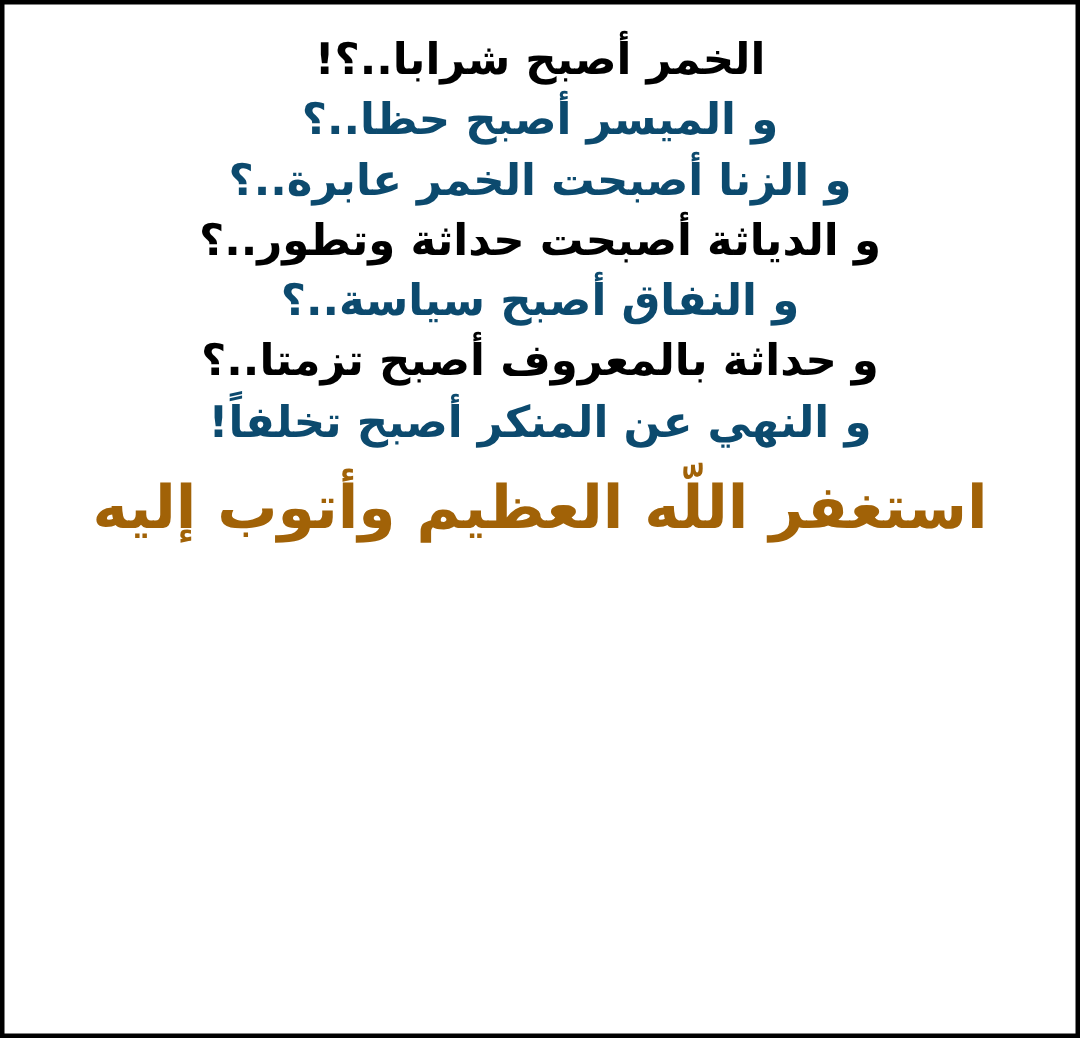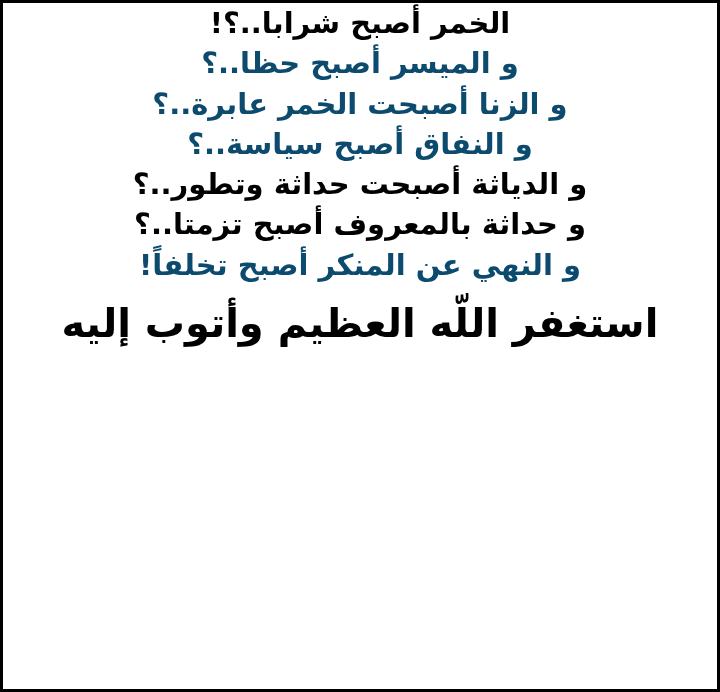--- a/index.html
+++ b/index.html
@@ -17,20 +17,21 @@
     position: relative;
     width: 720px;
     height: 692px;
     box-sizing: border-box;
     border: 3px solid #000000;
     background: #ffffff;
     display: flex;
     flex-direction: column;
     align-items: center;
     justify-content: flex-start;
+    padding-top: 16px;
   }
   .lines {
     width: 100%;
     display: flex;
     flex-direction: column;
     align-items: center;
   }
   .line {
     direction: rtl;
     text-align: center;
@@ -41,37 +42,37 @@
     white-space: nowrap;
     letter-spacing: 0px;
   }
   .line.black { color: #000000; }
   .line.red   { color: #0c4a6e; }
   .footer {
     direction: rtl;
     text-align: center;
     font-family: "DejaVu Sans", sans-serif;
     font-weight: bold;
-    color: #000000;
+    color: #a16207;
     font-size: 40px;
     line-height: 1.2;
     margin-top: 14px;
     white-space: nowrap;
   }
 </style>
 </head>
 <body>
 
 <div class="poster">
 
   <div class="lines">
     <div class="line black">الخمر أصبح شرابا..؟!</div>
     <div class="line red">و الميسر أصبح حظا..؟</div>
     <div class="line red">و الزنا أصبحت الخمر عابرة..؟</div>
+    <div class="line black">و الدياثة أصبحت حداثة وتطور..؟</div>
     <div class="line red">و النفاق أصبح سياسة..؟</div>
-    <div class="line black">و الدياثة أصبحت حداثة وتطور..؟</div>
     <div class="line black">و حداثة بالمعروف أصبح تزمتا..؟</div>
     <div class="line red">و النهي عن المنكر أصبح تخلفاً!</div>
   </div>
 
   <div class="footer">استغفر اللّه العظيم وأتوب إليه</div>
 
 </div>
 
 </body></html>

